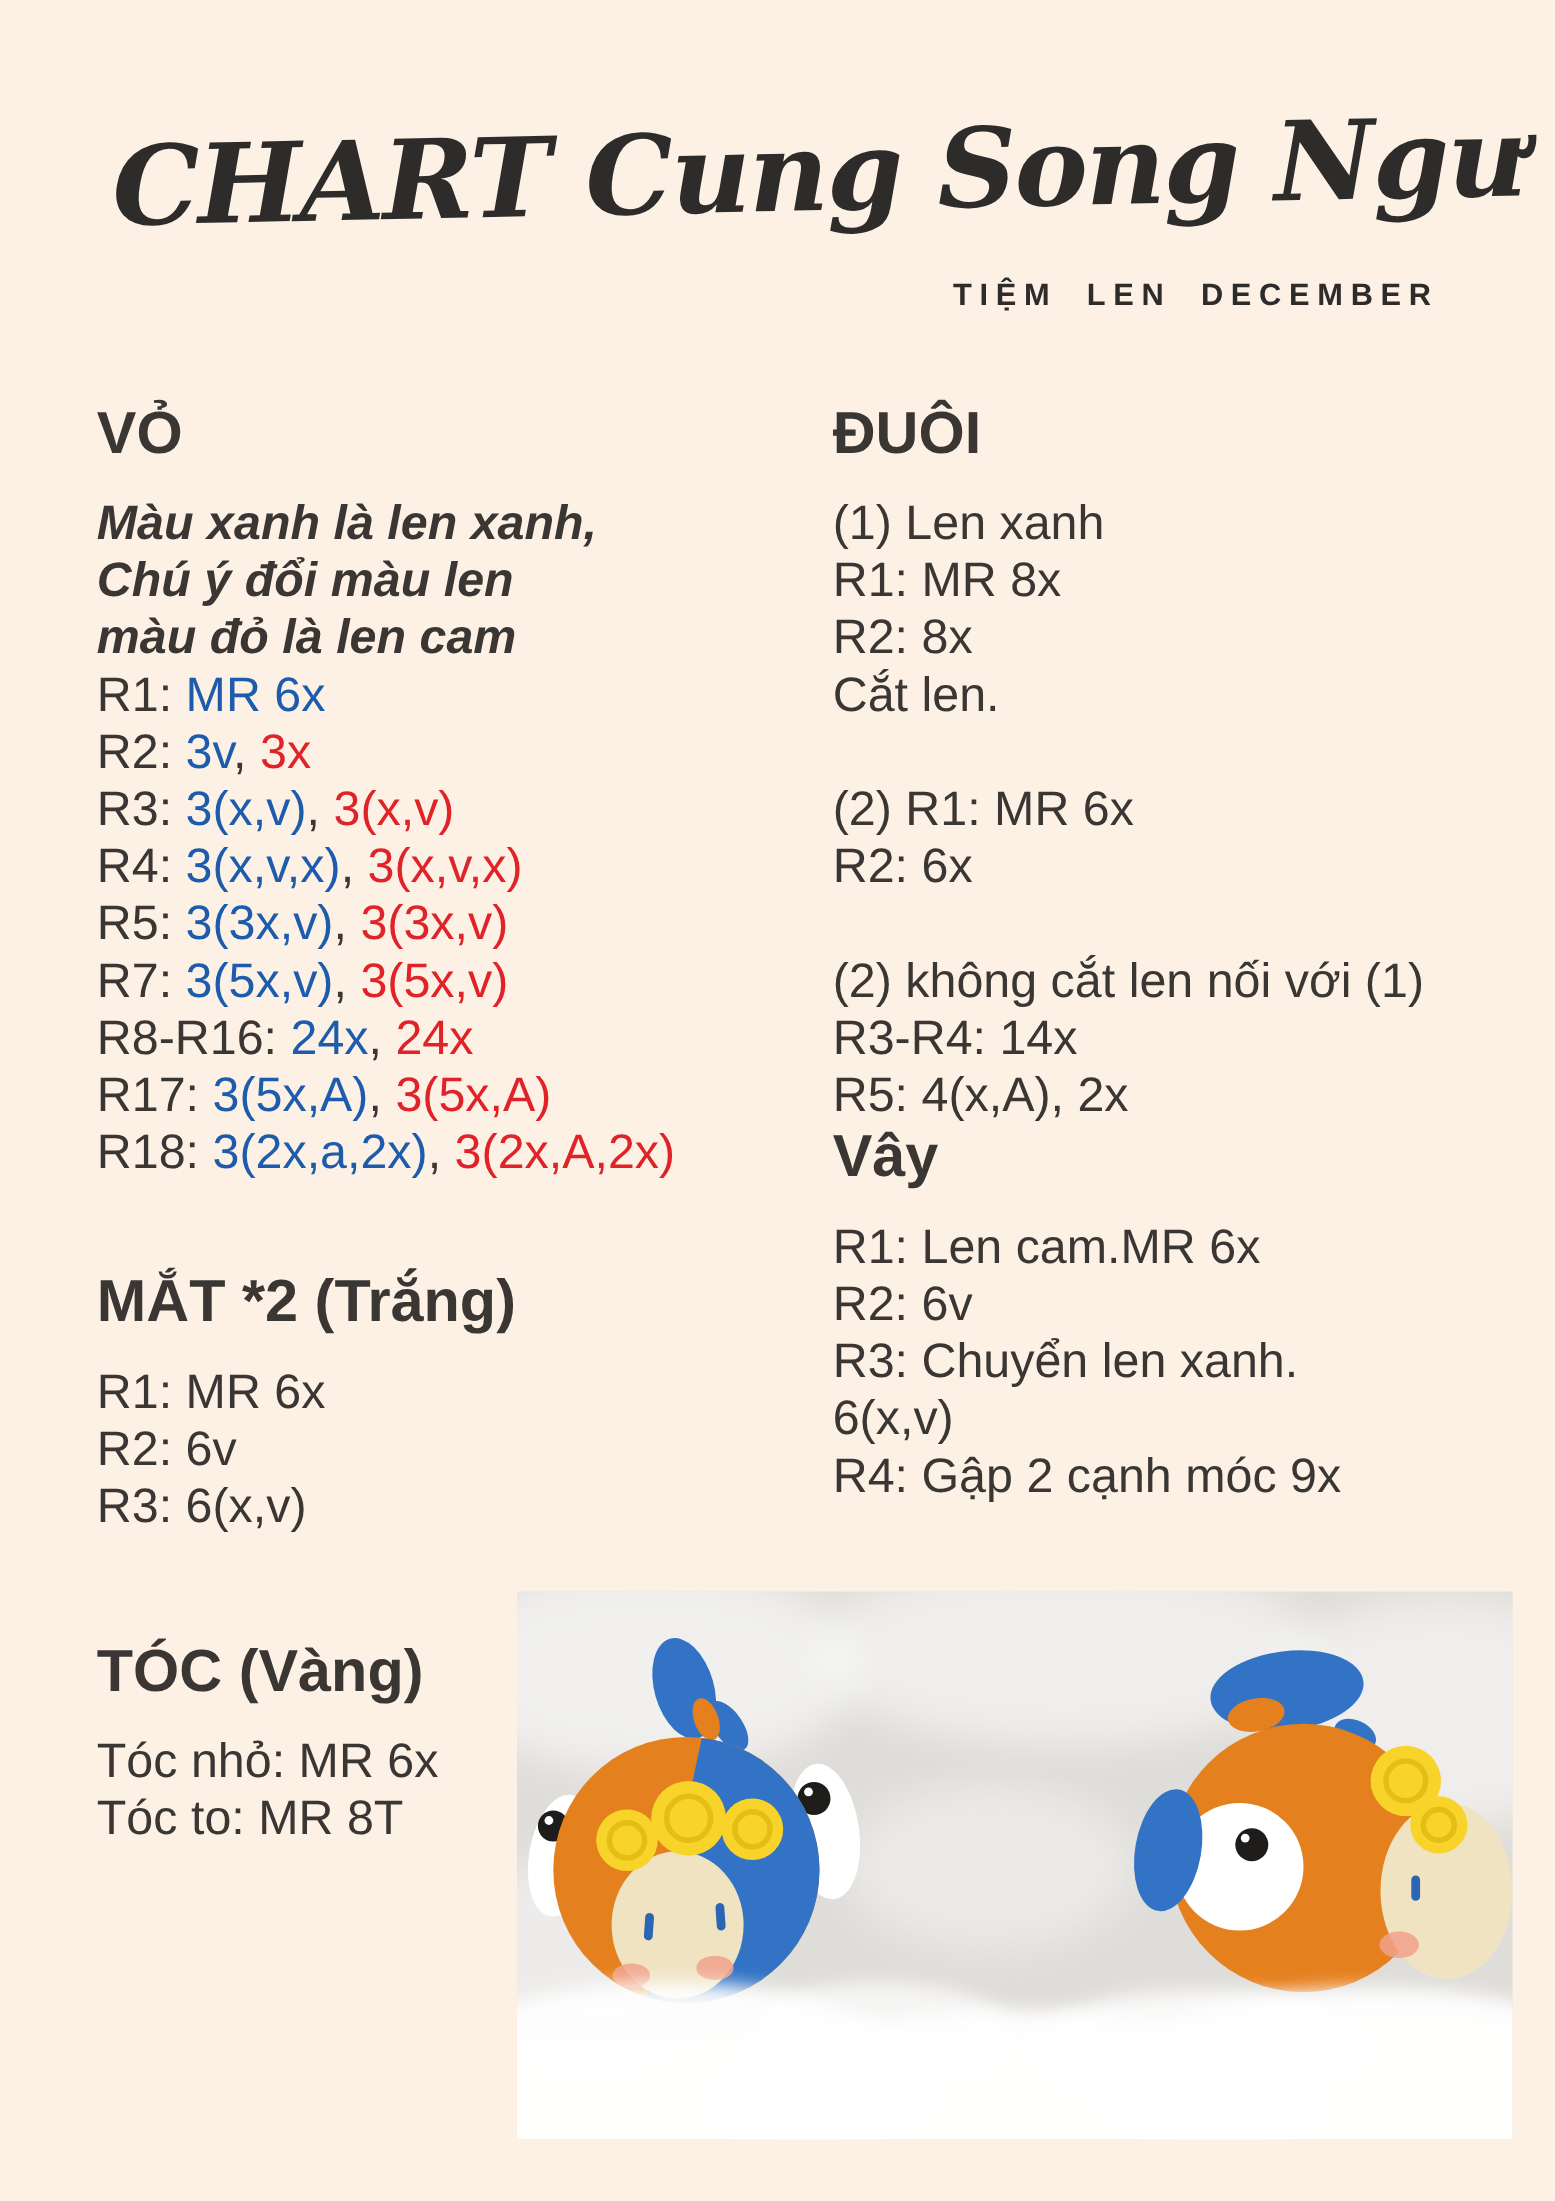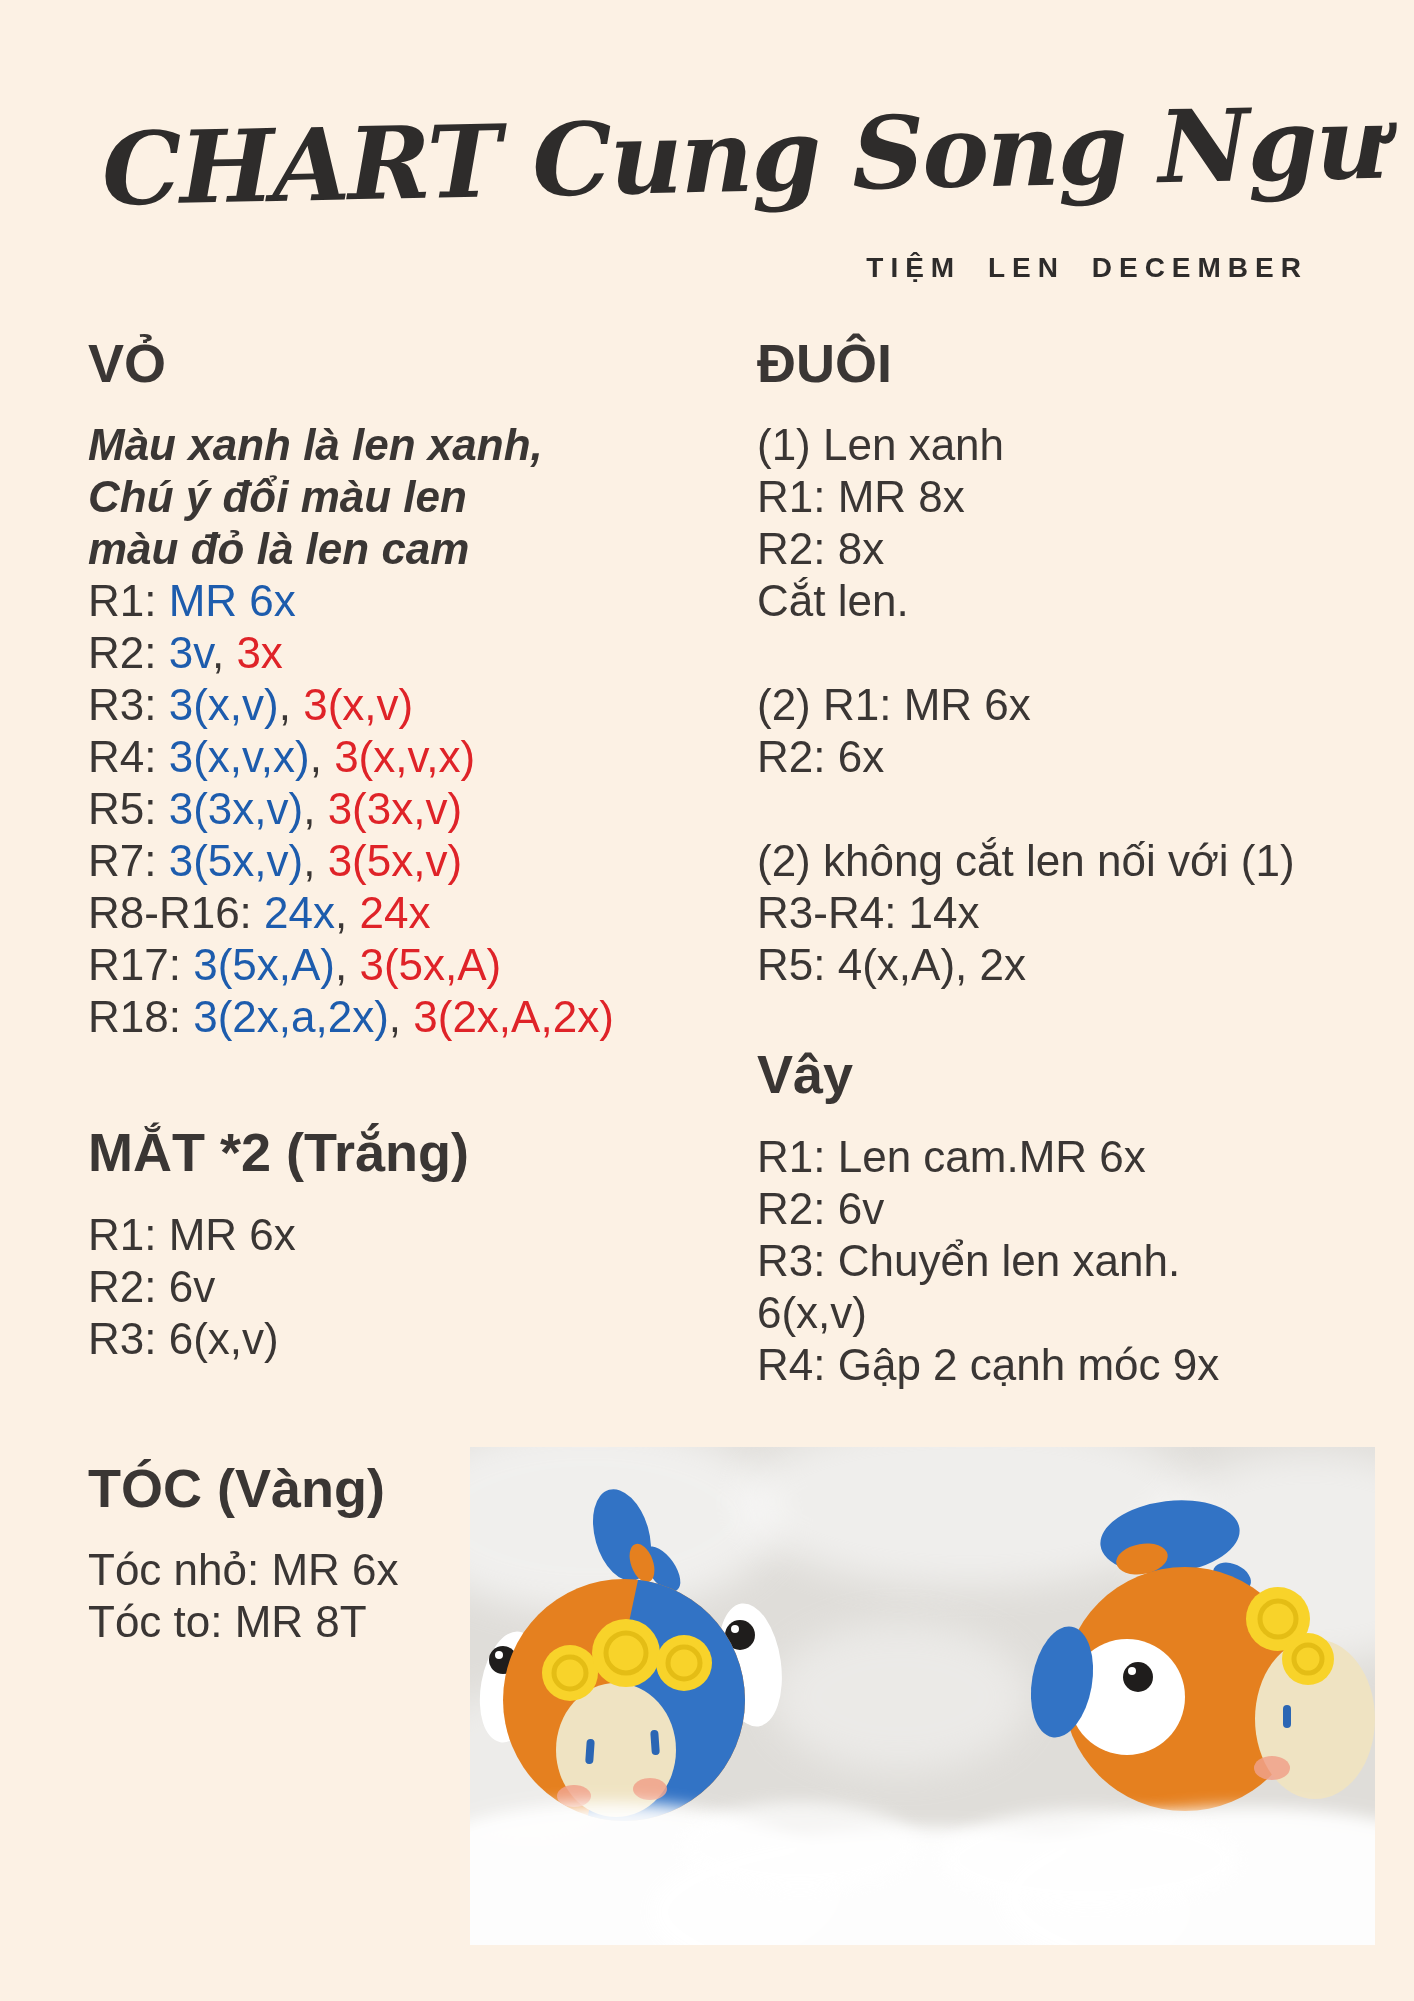--- a/index.html
+++ b/index.html
@@ -21,27 +21,27 @@
     transform:rotate(-1.2deg);
     white-space:nowrap;
   }
   .subtitle{
     position:absolute;right:106px;top:252px;
     font-size:28px;font-weight:700;
     letter-spacing:7px;word-spacing:12px;
     color:var(--title,#2e2c2b);
     white-space:nowrap;
   }
-  .col{position:absolute;top:334px;}
+  .col{position:absolute;top:365px;}
   .col-left{left:88px;width:640px;}
   .col-right{left:757px;width:650px;}
   section{margin:0;}
   .sec-mat{margin-top:80px;}
   .sec-toc{margin-top:94px;}
-  .sec-vay{margin-top:54px;}
+  .sec-vay{}
   h2.heading{
     margin:0 0 26px 0;
     font-size:54px;font-weight:700;line-height:1.1;
     color:var(--ink,#3a3634);
   }
   .row{
     font-size:44px;line-height:52px;
     color:var(--ink,#3a3634);
     white-space:nowrap;
   }

